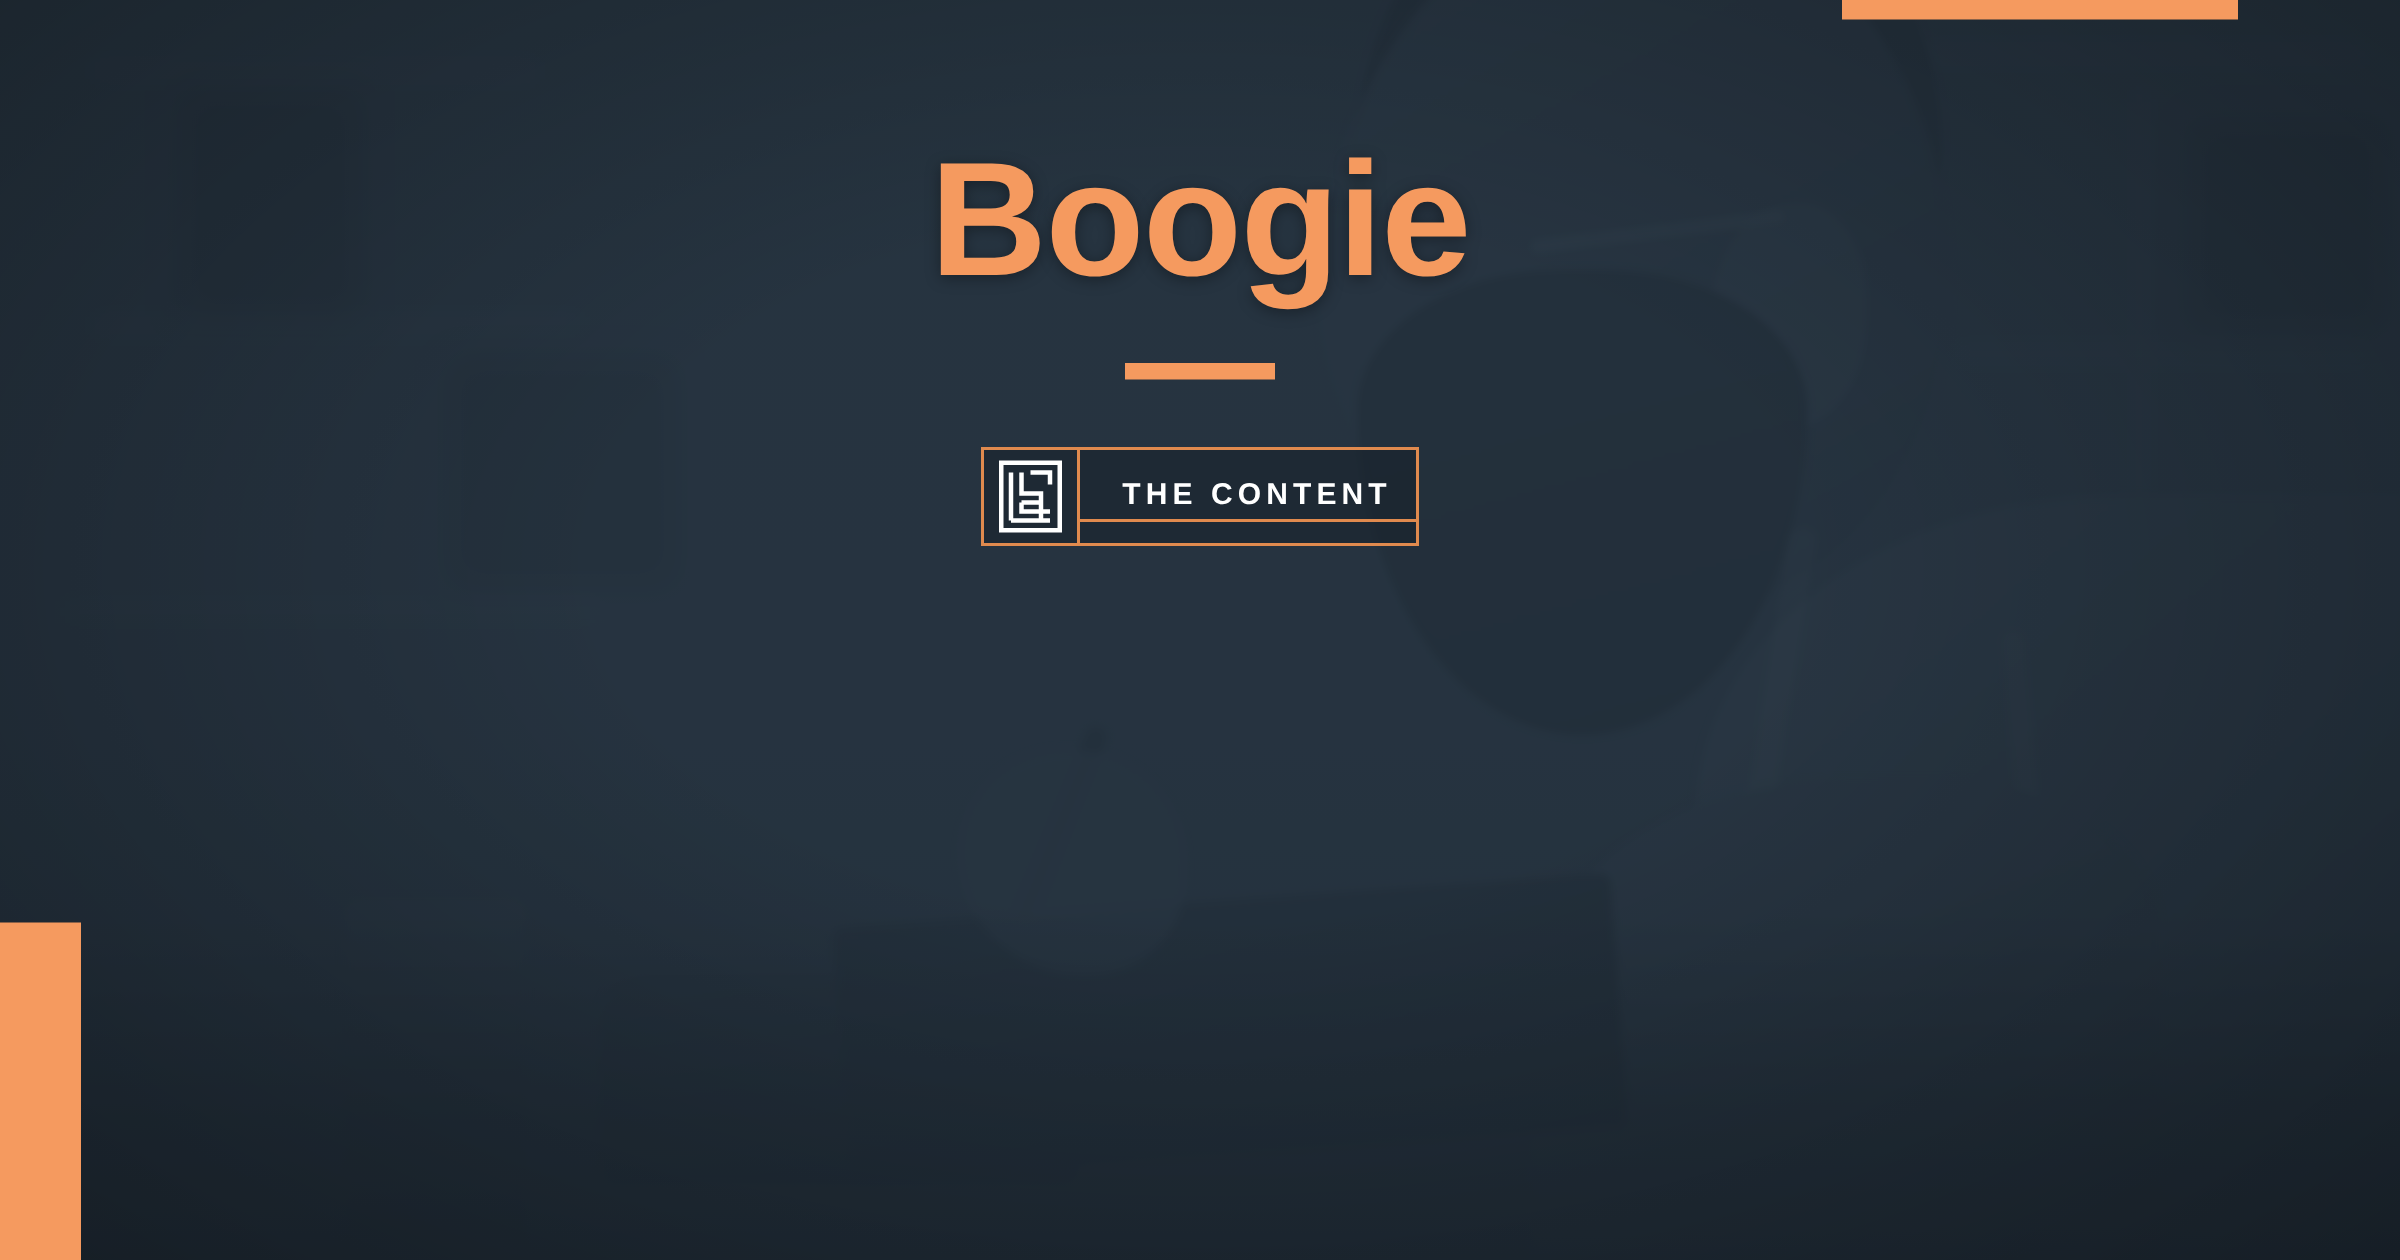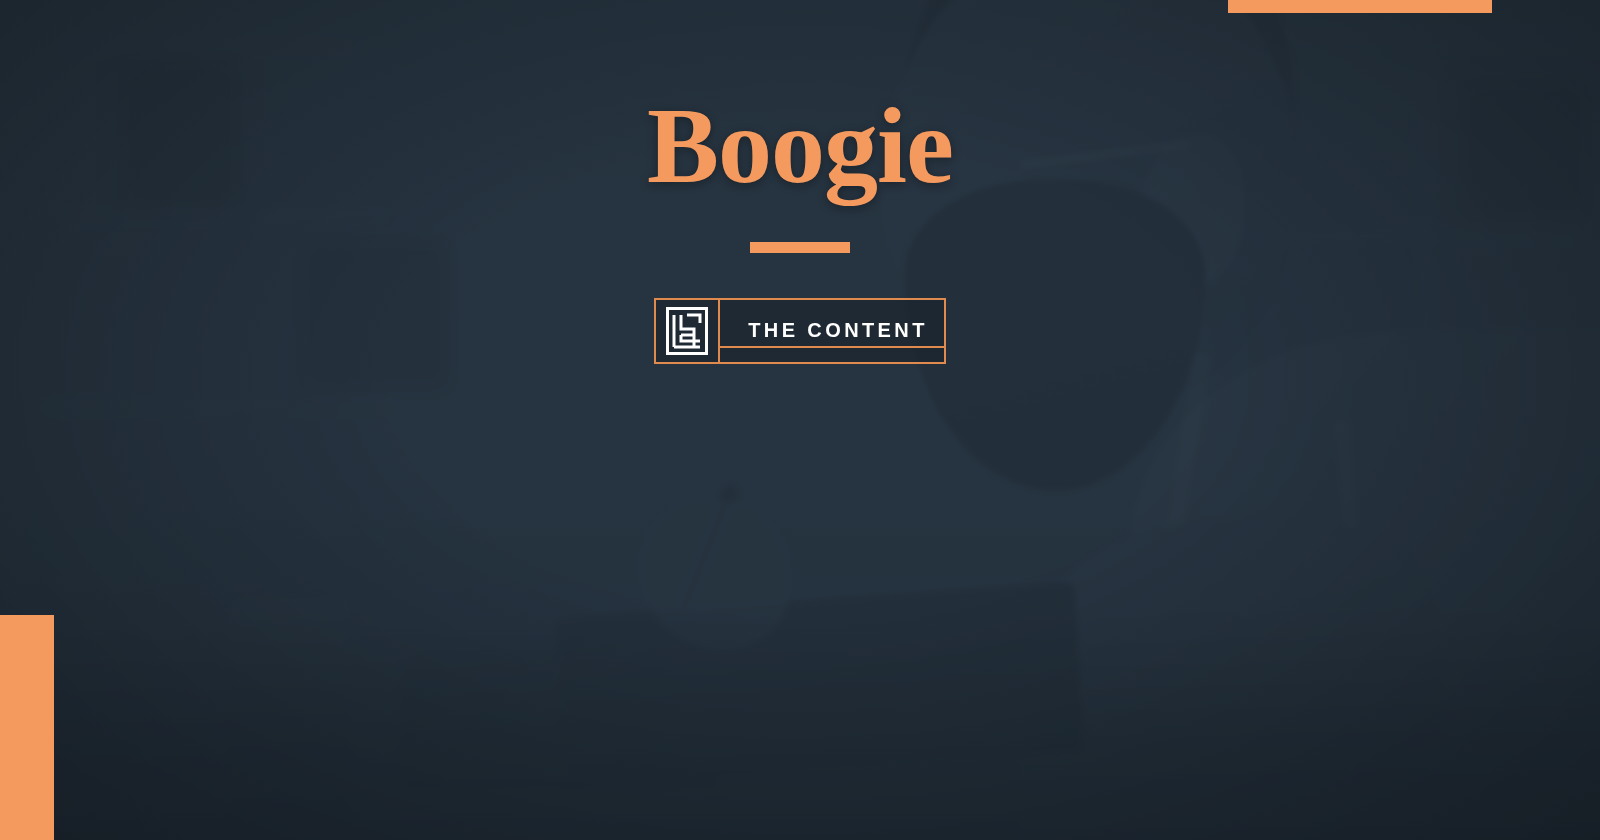--- a/index.html
+++ b/index.html
@@ -181,21 +181,20 @@
     position:absolute; inset:0;
     display:flex; flex-direction:column;
     align-items:center;
   }
 
   .title-line {
     font-weight:700;
     line-height:1.0;
     letter-spacing:-1px;
     text-align:right;
-    font-family:Liberation Serif, serif;
   }
   #title-1 {
     margin-top:92px;
     font-size:108px;
     color:#f59a5f;
     text-shadow:0 2px 10px rgba(0,0,0,0.35);
   }
   #title-vs {
     margin-top:12px;
     font-size:84px;

